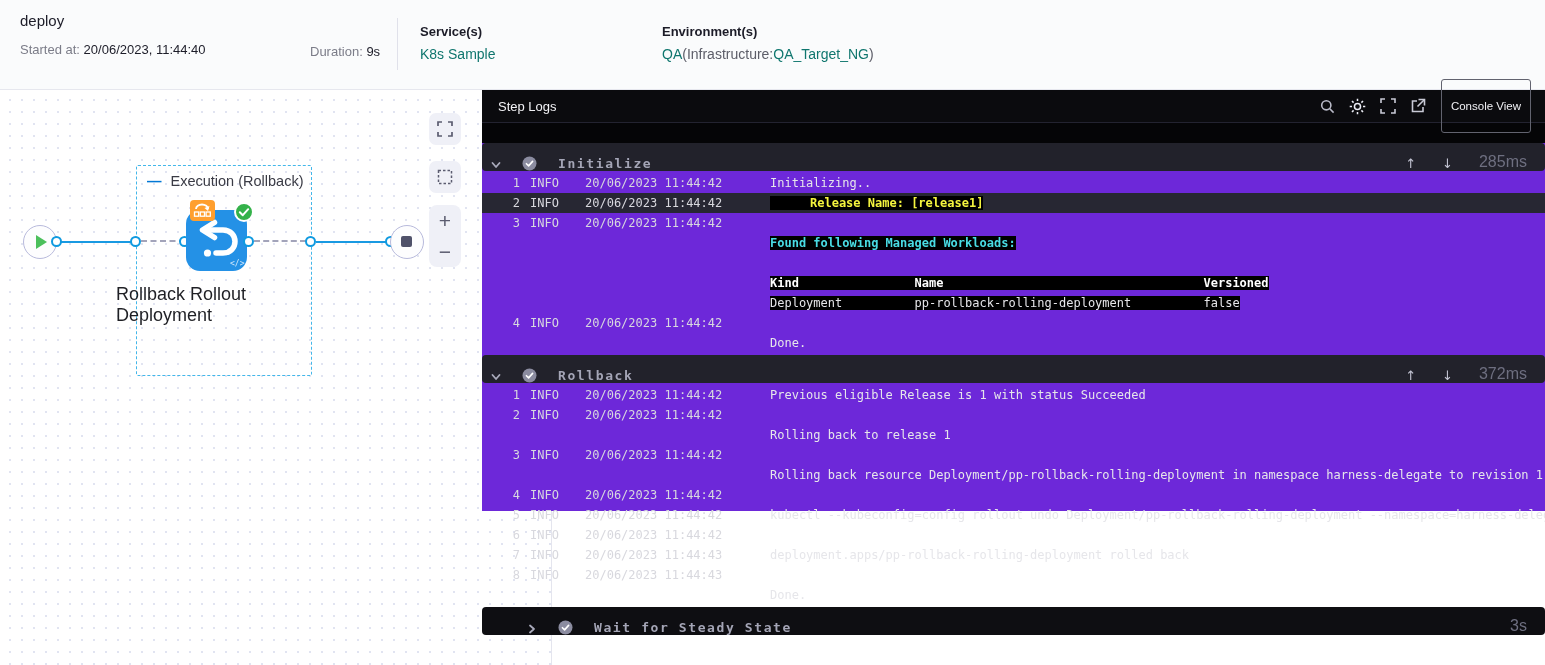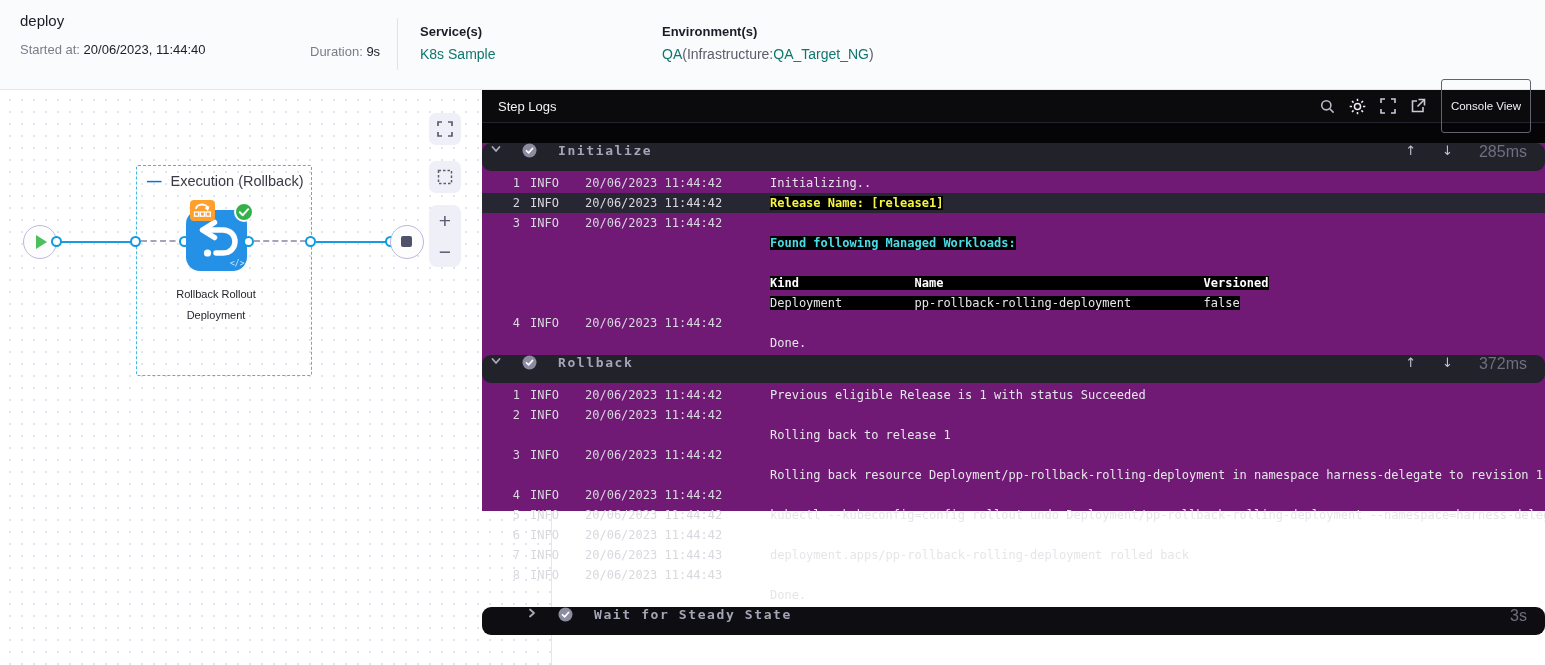--- a/index.html
+++ b/index.html
@@ -33,64 +33,64 @@
   .stop-sq { position:absolute; left:10px; top:10px; width:11px; height:11px; background:#50526a; border-radius:2px; }
   .port { position:absolute; width:11px; height:11px; border-radius:50%;
           background:#fff; border:2px solid #0f9ae0; }
   .line-solid { position:absolute; height:2px; background:#199ae2; }
   .line-dash { position:absolute; height:0; border-top:2px dashed #a3a4ba; }
   .group-box { position:absolute; left:136px; top:75px; width:176px; height:211px;
                border:1.5px dashed #43b7ea; border-radius:2px; }
   .group-label { position:absolute; left:147px; top:83px; font-size:14.5px; color:#3a3b45; }
   .group-label .dash { color:#0278d5; font-weight:bold; margin-right:9px; }
   .step-node { position:absolute; left:186px; top:120px; width:61px; height:61px; }
-  .node-label { position:absolute; left:116px; top:194px; width:200px; text-align:center;
-                font-size:11px; color:#1f2025; line-height:21px; }
+  .node-label { position:absolute; left:116px; top:194px; width:200px; text-align:left;
+                font-size:18px; color:#1f2025; line-height:21px; }
   .ctl-btn { position:absolute; left:429px; width:32px; height:32px; border-radius:7px;
              background:#eff0f7; display:flex; align-items:center; justify-content:center; cursor:pointer; }
   .ctl-card { position:absolute; left:429px; top:115px; width:32px; height:62px; border-radius:8px;
               background:#eff0f7; display:flex; flex-direction:column; align-items:center;
               justify-content:space-around; cursor:pointer; }
   .pm { font-size:21px; color:#5b5c70; line-height:20px; cursor:pointer; font-weight:400; }
 
   
   .logs { position:absolute; left:482px; top:90px; width:1063px; height:421px;
-          background:#701a75; color:#e6e6ea; }
+          background:#6d28d9; color:#e6e6ea; }
   .logs-header { height:33px; background:#0b0b0e; border-bottom:1px solid #232330;
                  display:flex; align-items:center; padding:0 14px 0 16px; }
   .logs-title { font-size:13px; color:#f2f2f5; flex:0 0 auto; }
   .lh-spacer { flex:1; }
   .lh-icon { width:30px; height:20px; display:flex; align-items:center; justify-content:center; cursor:pointer; }
   .console-btn { margin-left:8px; border:1px solid #62636f; border-radius:3px; padding:20px 9px;
                  font-size:11.5px; color:#f0f0f4; cursor:pointer; background:transparent; }
   .logs-gap { height:20px; background:#050507; }
 
-  .sec-header { height:28px; display:flex; align-items:flex-start; padding:0 18px 0 8px;
-                background:#22222b; border-radius:9px; cursor:pointer;
+  .sec-header { height:28px; display:flex; align-items:flex-end; padding:0 18px 0 8px;
+                background:#22222b; border-radius:4px; cursor:pointer;
                 font-family:"DejaVu Sans Mono", monospace; }
   .sec-header.collapsed { background:#0e0e12;padding-left:44px; }
   .sec-chevron { width:22px; text-align:center; color:#a9aabb; }
   .sec-check { margin-left:10px; display:flex; }
   .sec-title { margin-left:21px; font-size:13px; font-weight:bold; letter-spacing:1.6px; color:#a4a5b6; }
   .sec-spacer { flex:1; }
   .sec-arrow { color:#c3c4d2; font-size:13px; margin-left:26px; cursor:pointer;
                font-family:"DejaVu Sans", sans-serif; }
   .sec-duration { margin-left:26px; font-size:16px; color:#6e6f80; min-width:46px; text-align:right;
                   font-family:"Liberation Sans", sans-serif; }
   .sec-rows { padding:2px 0 2px 0; }
 
   .log-row { height:20px; line-height:20px; display:flex; white-space:pre; overflow:hidden;
              font-family:"DejaVu Sans Mono", monospace; font-size:12px; }
   .log-row.hl { background:#272733; }
   .lr-num { width:38px; text-align:right; color:#d8d8de; flex:0 0 auto; }
   .lr-level { width:55px; margin-left:10px; color:#d8d8de; flex:0 0 auto; }
   .lr-time { width:185px; color:#d8d8de; flex:0 0 auto; }
   .lr-msg { flex:1; overflow:hidden; }
   .m-plain { color:#e6e6ea; }
-  .m-yellow { color:#f5f53e; background:#000; font-weight:bold; }
+  .m-yellow { color:#f5f53e; background:#000; font-weight:bold;padding-left:40px; }
   .m-cyan  { color:#49dce4; background:#000; font-weight:bold; }
   .m-thead { color:#ffffff; background:#000; font-weight:bold;text-align:right; }
   .m-trow  { color:#e6e6ea; background:#000; }
 
   svg { display:block; }
 </style>
 </head>
 <body>
 
 <div class="top-header">

